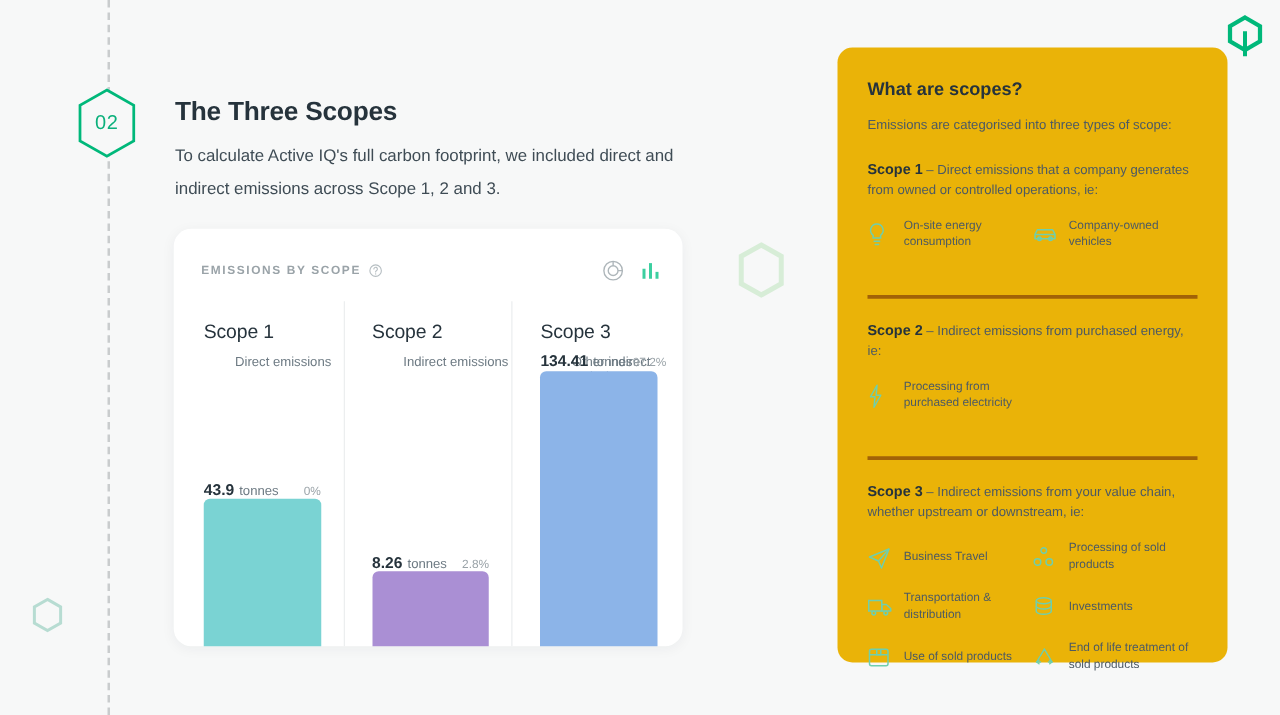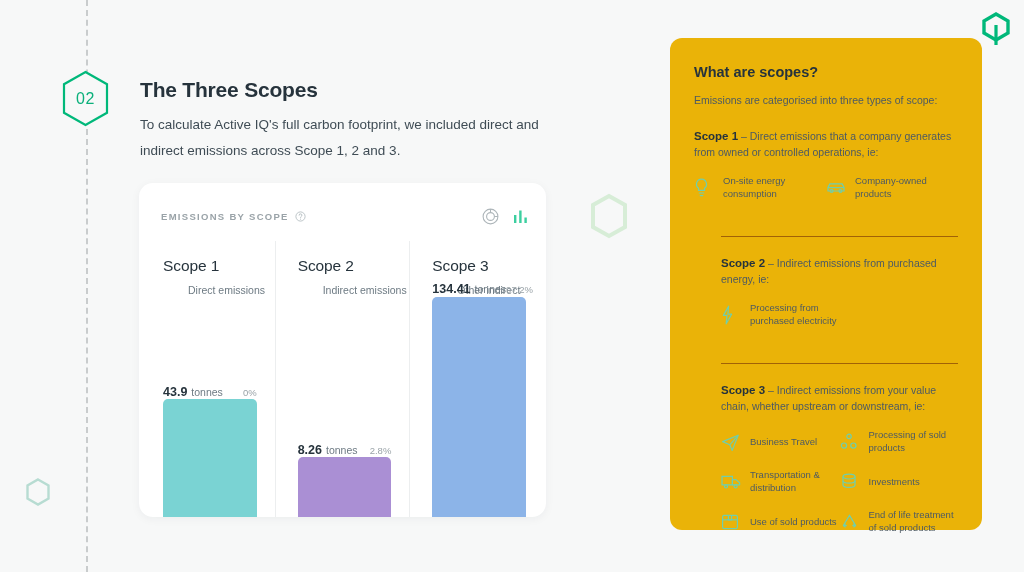--- a/index.html
+++ b/index.html
@@ -82,21 +82,21 @@
 
   
   .info-panel {
     position: absolute; left: 670px; top: 38px; width: 312px; height: 492px;
     background: #eab308; border-radius: 12px; padding: 26px 24px 0 24px;
   }
   .info-title { font-size: 14.5px; font-weight: bold; color: #26333c; }
   .info-lede { font-size: 10.5px; color: #4d5a63; margin-top: 14px; }
 
   .scope-block { margin-top: 22px; }
-  .scope-block.divided { border-top: 1px solid #a16207; padding-top: 18px; margin-left: 27px; }
+  .scope-block.divided { border-top: 3px solid #a16207; padding-top: 18px; }
   .scope-desc { font-size: 10.5px; line-height: 16px; color: #4d5a63; }
   .scope-desc b { color: #26333c; font-size: 11.5px; font-weight: bold; }
 
   .item-grid { display: flex; flex-wrap: wrap; margin-top: 14px; }
   .item { display: flex; align-items: center; width: 50%; margin-bottom: 14px; }
   .item-ico { width: 20px; flex: 0 0 20px; margin-right: 9px; margin-top: 1px; }
   .item-txt { font-size: 9.5px; line-height: 13px; color: #4d5a63; }
 
   svg { display: block; overflow: visible; }
 </style>
@@ -229,21 +229,21 @@
         </div>
         <div class="item">
           <span class="item-ico">
             <svg width="20" height="16" viewBox="0 0 20 16">
               <path d="M2 11V7.4l1.9-3.6h12.2L18 7.4V11z" fill="none" stroke="#6fcfad" stroke-width="1.2" stroke-linejoin="round"></path>
               <path d="M2 7.6h16" stroke="#6fcfad" stroke-width="1.2"></path>
               <circle cx="5.6" cy="11" r="1.4" fill="none" stroke="#6fcfad" stroke-width="1.2"></circle>
               <circle cx="14.4" cy="11" r="1.4" fill="none" stroke="#6fcfad" stroke-width="1.2"></circle>
             </svg>
           </span>
-          <span class="item-txt">Company-owned products</span>
+          <span class="item-txt">Company-owned vehicles</span>
         </div>
       </div>
     </div>
 
     <div class="scope-block divided">
       <div class="scope-desc">
         <b>Scope 2</b>
         <span>– Indirect emissions from purchased energy, ie:</span>
       </div>
       <div class="item-grid">

